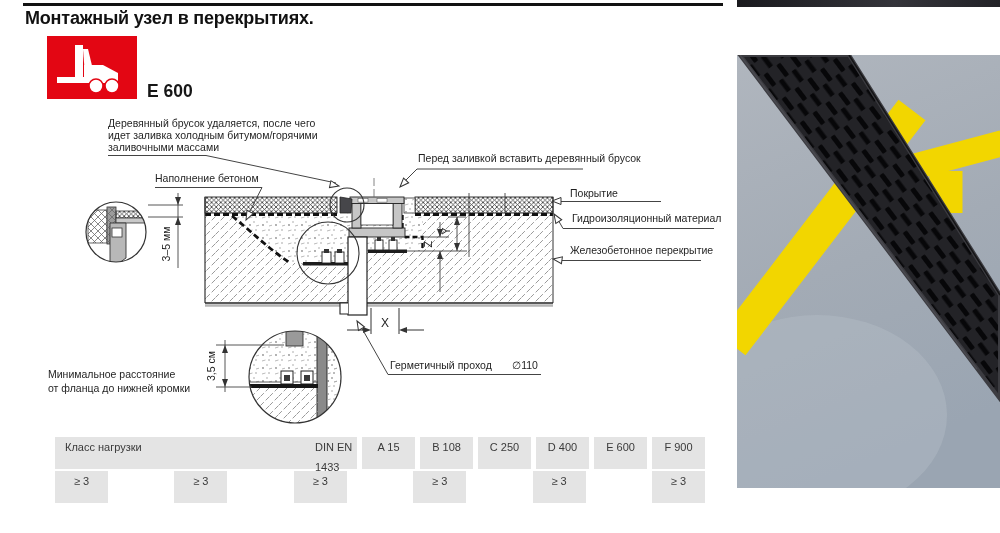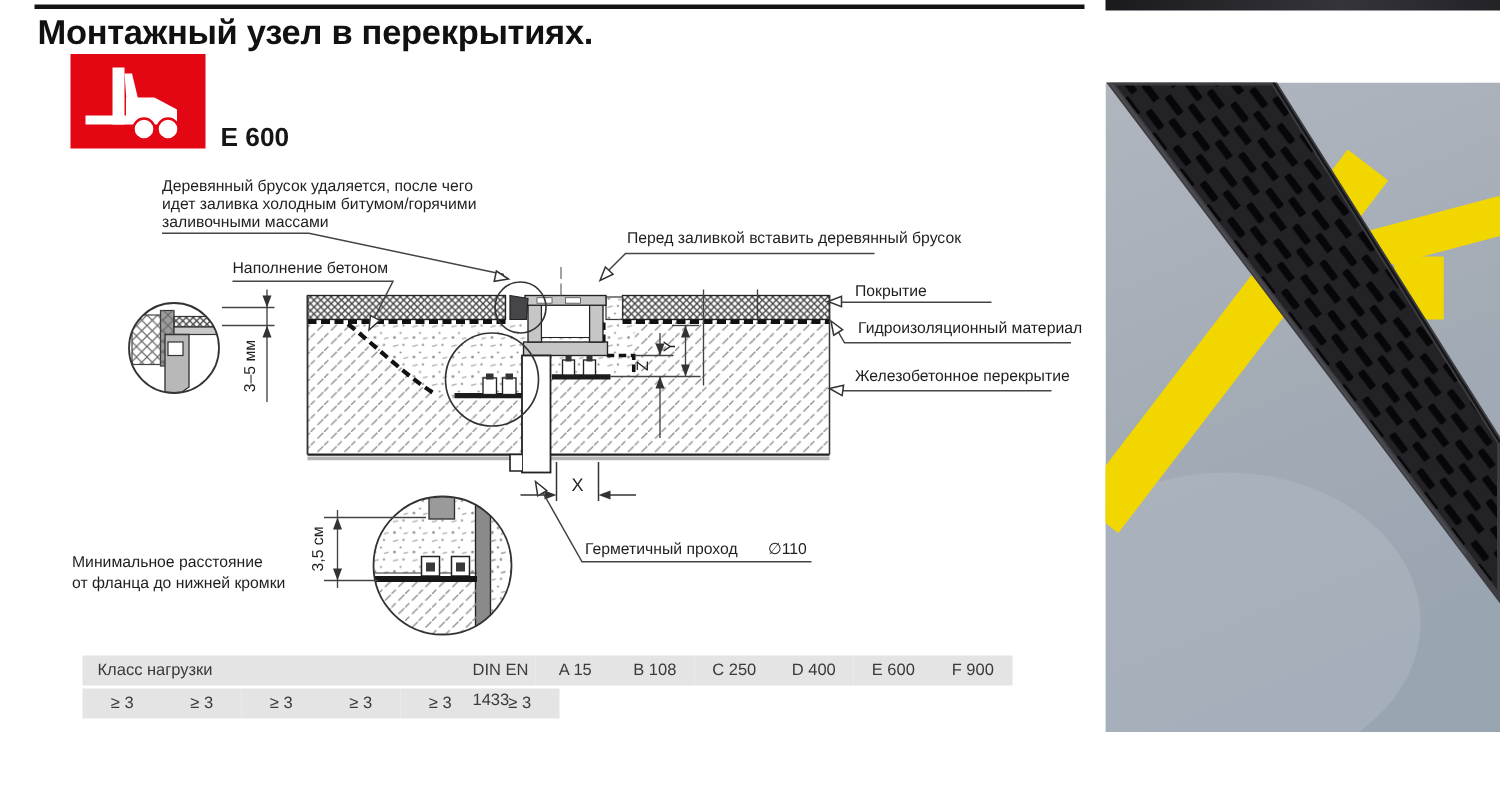--- a/index.html
+++ b/index.html
@@ -1,27 +1,27 @@
 <!DOCTYPE html>
 <html><head>
 <meta charset="utf-8">
 <style>
   html,body{margin:0;padding:0;}
   body{font-family:"Liberation Sans",sans-serif;background:#fff;}
   .page{position:relative;width:1000px;height:533px;background:#fff;overflow:hidden;}
   .top-rule{position:absolute;left:23px;top:3px;width:700px;height:3px;background:#121212;}
-  .page-title{position:absolute;left:25px;top:8px;margin:0;font-size:23px;font-weight:bold;color:#111;letter-spacing:-0.2px;}
+  .page-title{position:absolute;left:25px;top:8px;margin:0;font-size:18px;font-weight:bold;color:#111;letter-spacing:-0.2px;}
   .load-icon{position:absolute;left:47px;top:36px;width:90px;height:63px;background:#e30613;}
   .class-code{position:absolute;left:147px;top:81px;font-size:17.5px;font-weight:bold;color:#161616;}
   .diagram-svg{position:absolute;left:0;top:100px;width:735px;height:345px;}
   .photo{position:absolute;left:737px;top:55px;width:263px;height:433px;}
   .photo-sliver{position:absolute;left:737px;top:0;width:263px;height:7px;background:linear-gradient(90deg,#1a1a1e,#34343a 60%,#222227);}
   
   .lc-table{position:absolute;left:55px;top:437px;width:650px;font-size:11px;color:#3a3a3a;}
-  .lc-row{display:flex;height:20px;margin-bottom:2px;}
+  .lc-row{display:flex;height:32px;margin-bottom:2px;justify-content:space-between;}
   .lc-left{position:relative;width:302px;background:#e4e4e4;line-height:20px;}
   .lc-left .lab{position:absolute;left:10px;}
   .lc-left .din{position:absolute;left:232px;padding-left:28px;}
   .lc-left .unit{position:absolute;left:168px;}
   .lc-left .key{position:absolute;left:238px;}
   .lc-cell{width:53px;margin-left:0;background:#e4e4e4;text-align:center;line-height:20px;}
   svg text{font-family:"Liberation Sans",sans-serif;}
 </style>
 </head>
 <body>

